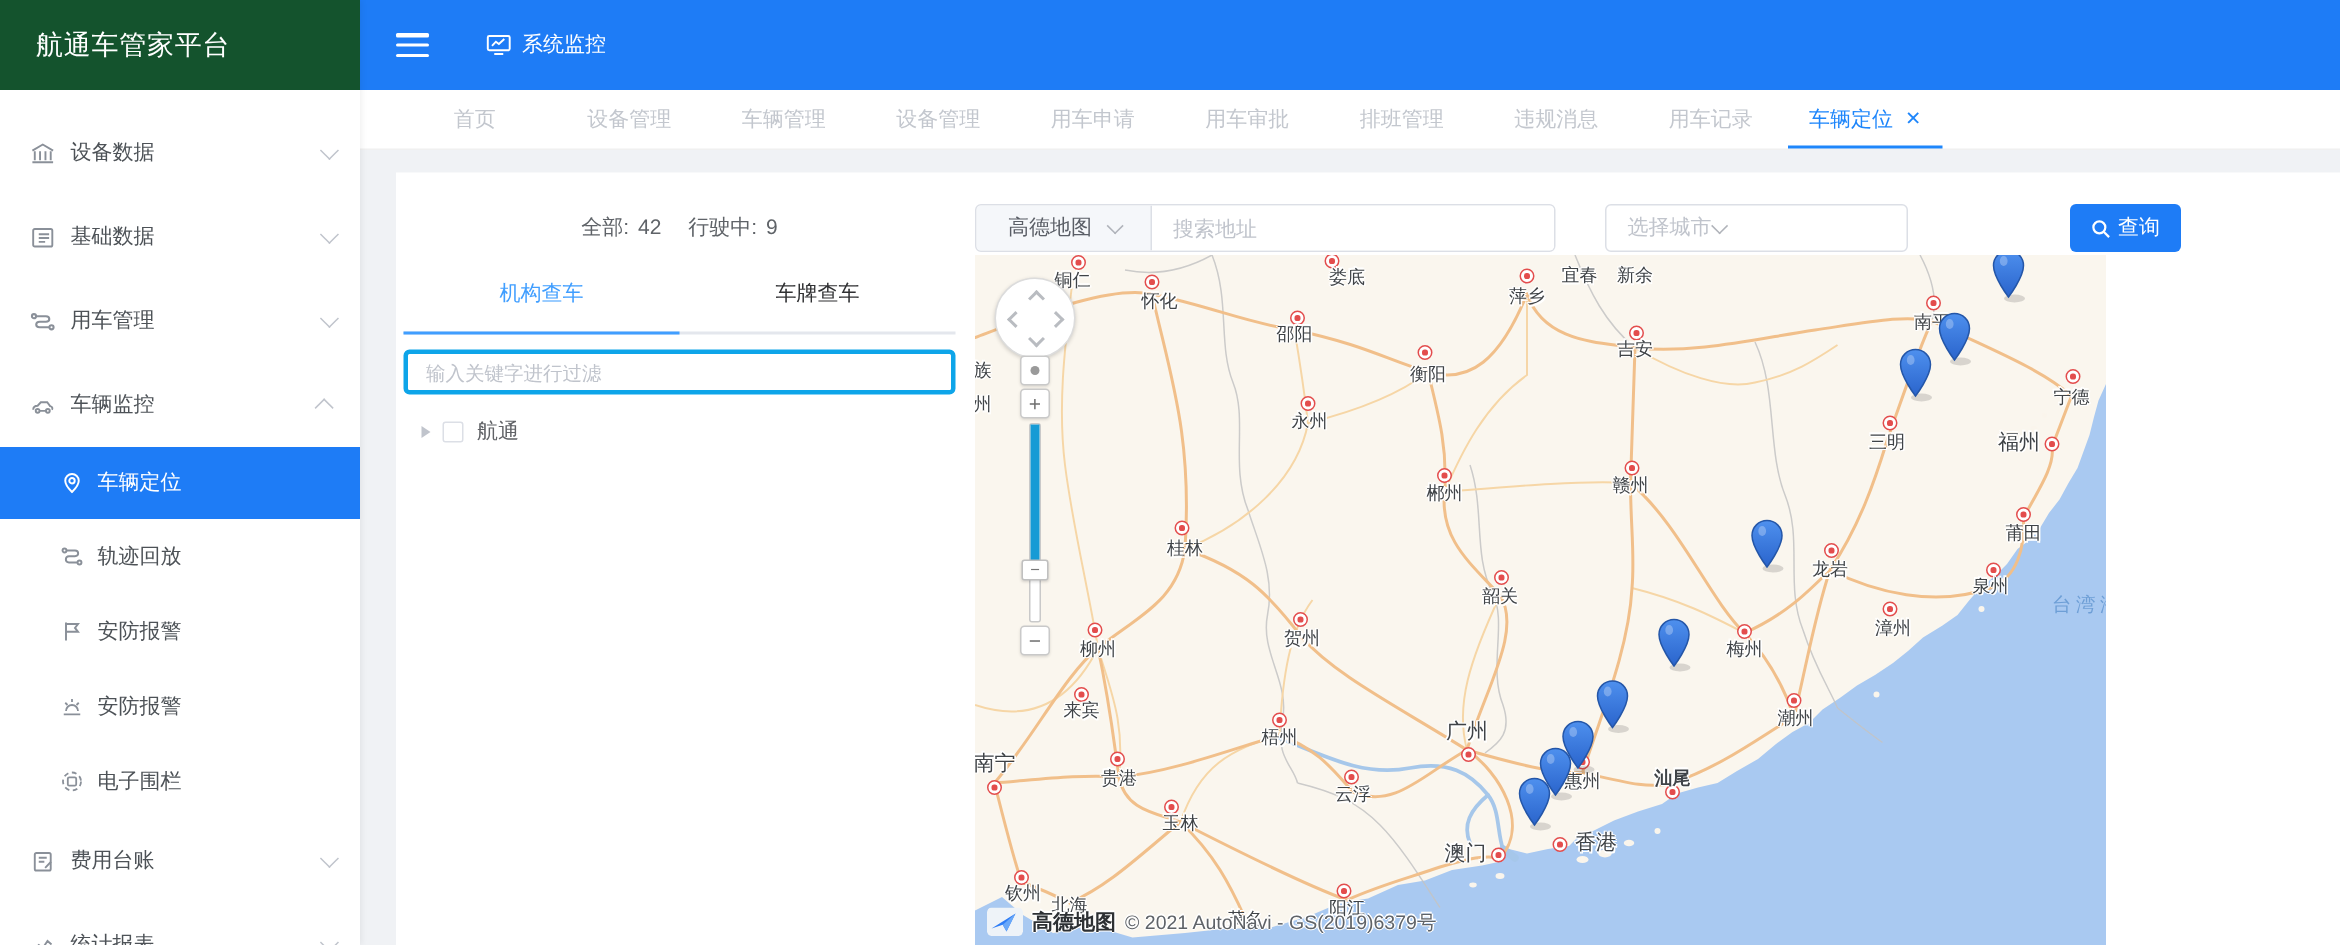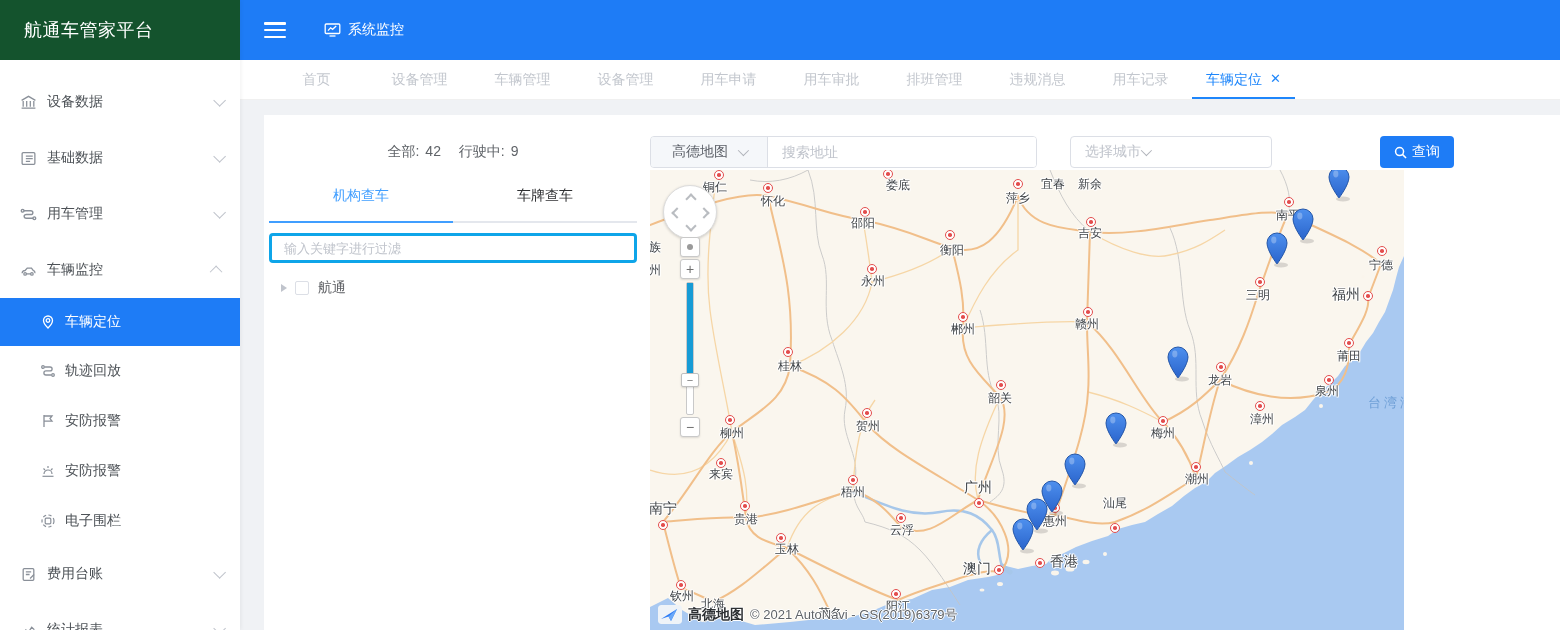--- a/index.html
+++ b/index.html
@@ -438,21 +438,21 @@
                 <span class="clabel" style="left: 677px; top: 221px;">泉州</span>
                 <span class="cicon" style="left: 610px; top: 236px;"></span>
                 <span class="clabel" style="left: 612px; top: 249px;">漳州</span>
                 <span class="cicon" style="left: 861px; top: 200px;"></span>
                 <span class="clabel big" style="left: 860px; top: 213px;">台北</span>
                 <span class="cicon" style="left: 513px; top: 251px;"></span>
                 <span class="clabel" style="left: 513px; top: 263px;">梅州</span>
                 <span class="cicon" style="left: 546px; top: 297px;"></span>
                 <span class="clabel" style="left: 547px; top: 309px;">潮州</span>
                 <span class="cicon" style="left: 465px; top: 358px;"></span>
-                <span class="clabel" style="left: 465px; top: 333px;">汕尾</span>
+                <span class="clabel" style="left: 465px; top: 349px; font-weight: bold;">汕尾</span>
                 <span class="cicon" style="left: 329px; top: 333px;"></span>
                 <span class="clabel big" style="left: 328px; top: 318px;">广州</span>
                 <span class="cicon" style="left: 405px; top: 338px;"></span>
                 <span class="clabel" style="left: 405px; top: 351px;">惠州</span>
                 <span class="cicon" style="left: 390px; top: 393px;"></span>
                 <span class="clabel big" style="left: 414px; top: 392px;">香港</span>
                 <span class="cicon" style="left: 349px; top: 400px;"></span>
                 <span class="clabel big" style="left: 327px; top: 399px;">澳门</span>
                 <span class="cicon" style="left: 71px; top: 293px;"></span>
                 <span class="clabel" style="left: 71px; top: 304px;">来宾</span>

